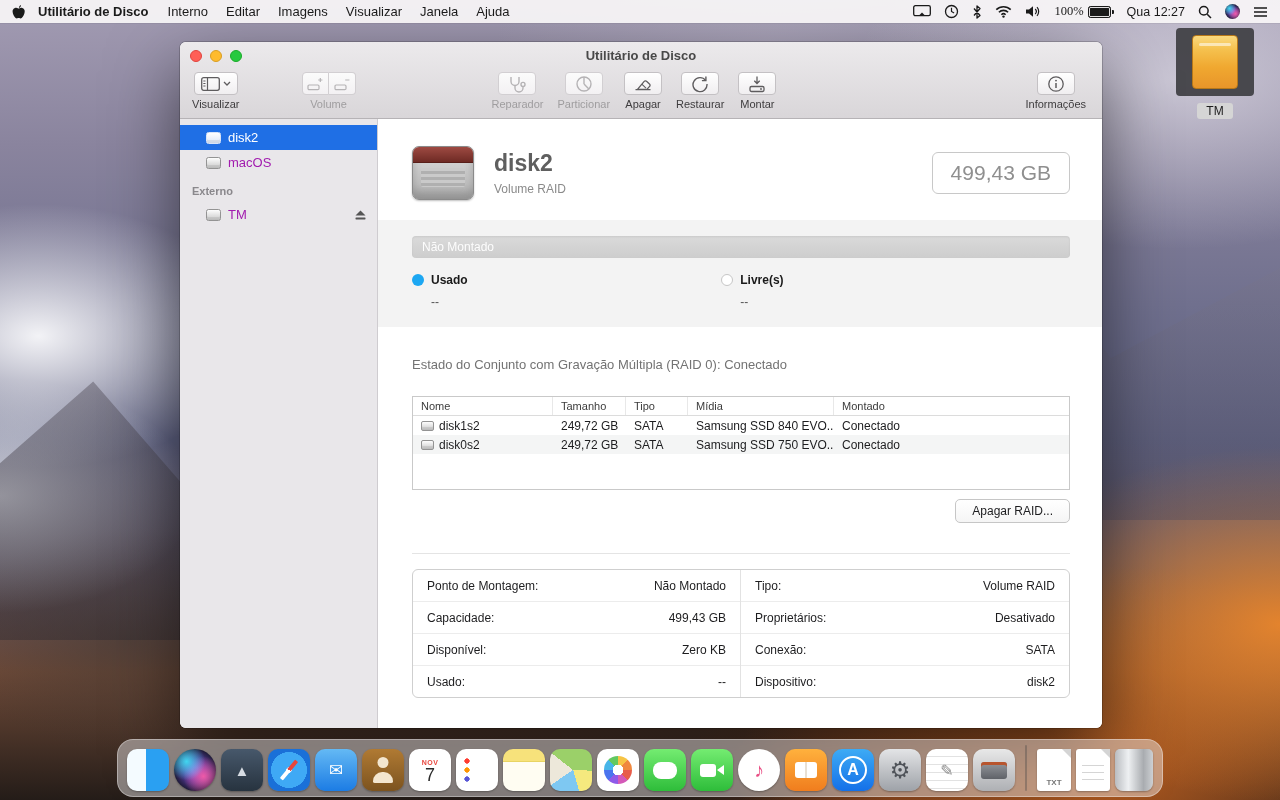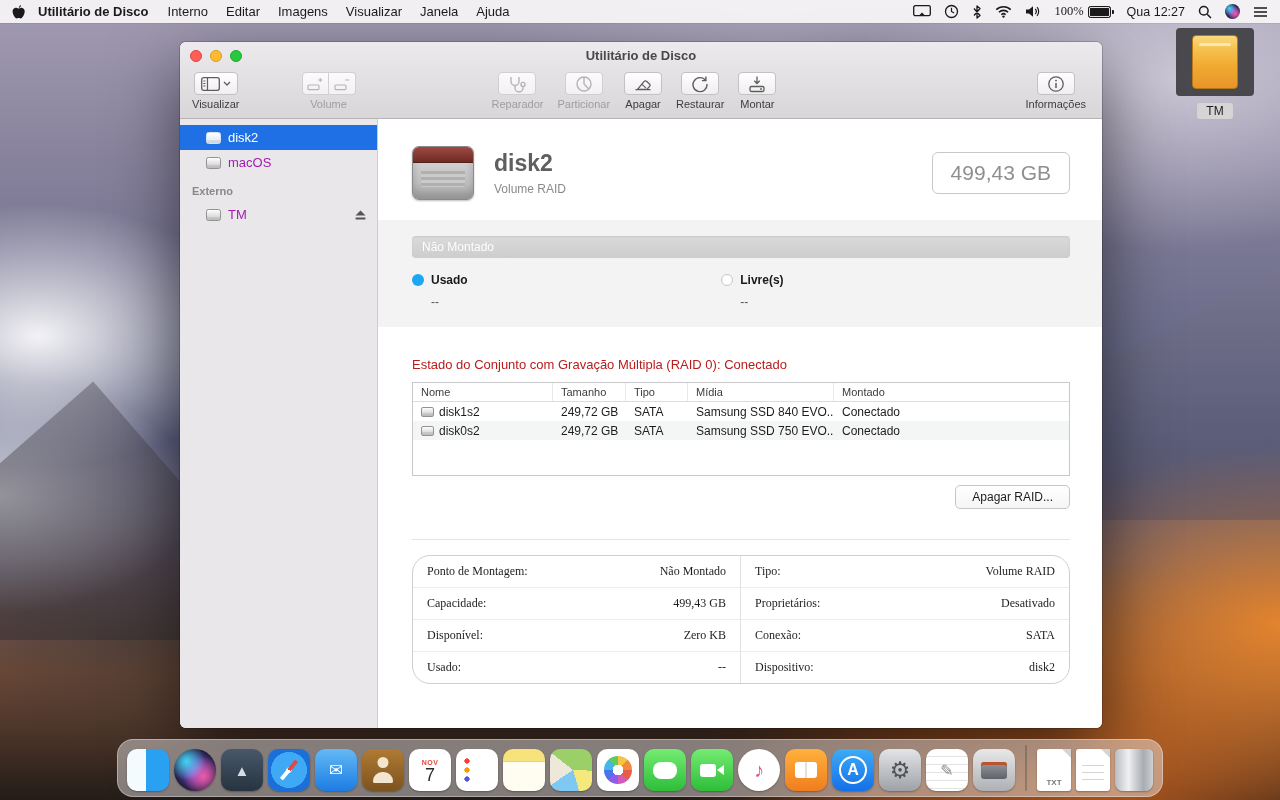--- a/index.html
+++ b/index.html
@@ -89,34 +89,34 @@
   .usage-panel{background:#f3f3f3;padding:16px 32px 18px 34px;}
   .usage-bar{height:22px;border-radius:4px;background:linear-gradient(#dadada,#cdcdcd);box-shadow:inset 0 1px 2px rgba(0,0,0,.08);display:flex;align-items:center;padding-left:10px;font-size:12px;color:#fdfdfd;}
   .legend{display:flex;margin-top:15px;}
   .legend-item{width:47%;}
   .legend-head{display:flex;align-items:center;gap:7px;font-weight:bold;font-size:12px;color:#1a1a1a;}
   .dot{width:12px;height:12px;border-radius:50%;box-sizing:border-box;flex:0 0 auto;}
   .dot.free{background:#fff;border:1px solid #c6c6c6;}
   .legend-value{margin-left:19px;margin-top:8px;font-size:12px;color:#555;}
 
   .raid-section{margin-top:30px;padding:0 32px 0 34px;}
-  .raid-title{font-size:13px;color:#b91c1c;}
-  .raid-table{margin-top:10px;border:1px solid #c9c9c9;height:92px;overflow:hidden;background:#fff;}
+  .raid-title{font-size:13px;color:#737373;}
+  .raid-table{margin-top:24px;border:1px solid #c9c9c9;height:92px;overflow:hidden;background:#fff;}
   .thead,.tr{display:grid;grid-template-columns:140px 73px 62px 146px 1fr;}
   .thead{border-bottom:1px solid #dcdcdc;}
   .th{font-size:11px;color:#3c3c3c;padding:3px 8px;border-right:1px solid #e8e8e8;white-space:nowrap;overflow:hidden;}
   .th:last-child{border-right:none;}
   .tr{height:19px;align-items:center;font-size:12px;color:#1d1d1f;}
   .tr.alt{background:#f4f5f5;}
   .td{padding:0 8px;display:flex;align-items:center;gap:5px;white-space:nowrap;overflow:hidden;}
   .mini-disk.tbl{width:13px;height:10px;border-radius:2px;}
   .action-row{padding:9px 32px 0 34px;display:flex;justify-content:flex-end;}
   .btn{border:1px solid #c6c6c6;border-radius:5px;background:linear-gradient(#ffffff,#f5f5f5);font-size:12px;color:#1d1d1f;padding:4px 16px;font-family:inherit;cursor:default;}
   .divider{margin:30px 32px 0 34px;height:1px;background:#e4e4e4;}
-  .info-panel{margin:15px 32px 0 34px;border:1px solid #cfcfcf;border-radius:18px;display:grid;grid-template-columns:1fr 1fr;overflow:hidden;background:#fff;font-family:Liberation Serif, serif;}
+  .info-panel{margin:15px 32px 0 34px;border:1px solid #cfcfcf;border-radius:6px;display:grid;grid-template-columns:1fr 1fr;overflow:hidden;background:#fff;}
   .info-col.left{border-right:1px solid #e2e2e2;}
   .info-row{display:flex;justify-content:space-between;align-items:center;padding:0 14px;height:31px;border-bottom:1px solid #ececec;font-size:12px;color:#1d1d1f;}
   .info-col .info-row:last-child{border-bottom:none;}
   .info-value{text-align:right;color:#1d1d1f;}
 
   
   .dock{position:absolute;bottom:3px;left:50%;transform:translateX(-50%);display:flex;align-items:flex-end;gap:5px;padding:5px 9px;background:rgba(242,240,241,0.45);border:1px solid rgba(255,255,255,0.35);border-radius:16px;backdrop-filter:blur(10px);z-index:40;}
   .dock-item{width:42px;height:42px;border-radius:10px;display:flex;flex-direction:column;align-items:center;justify-content:center;position:relative;box-shadow:0 1px 2px rgba(0,0,0,0.3);flex:0 0 auto;cursor:default;}
   .dock-sep{width:2px;height:46px;background:rgba(70,70,70,0.35);margin:0 5px;border-radius:1px;align-self:center;}
   .glyph{display:flex;align-items:center;justify-content:center;}

